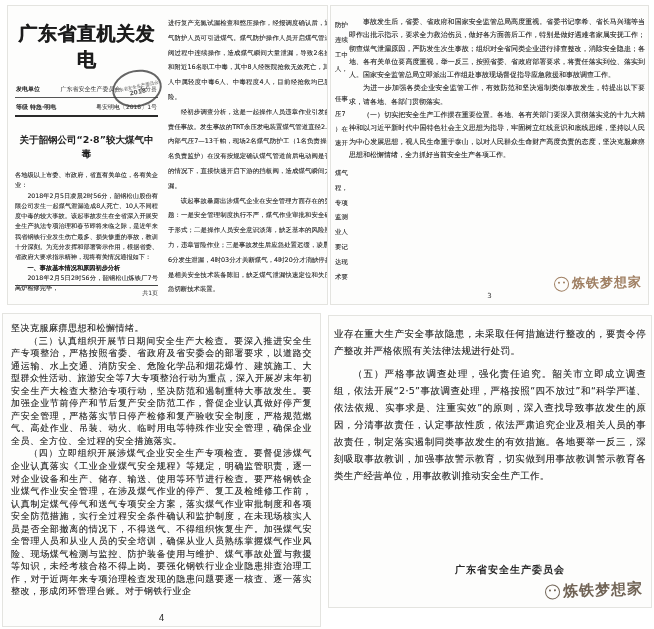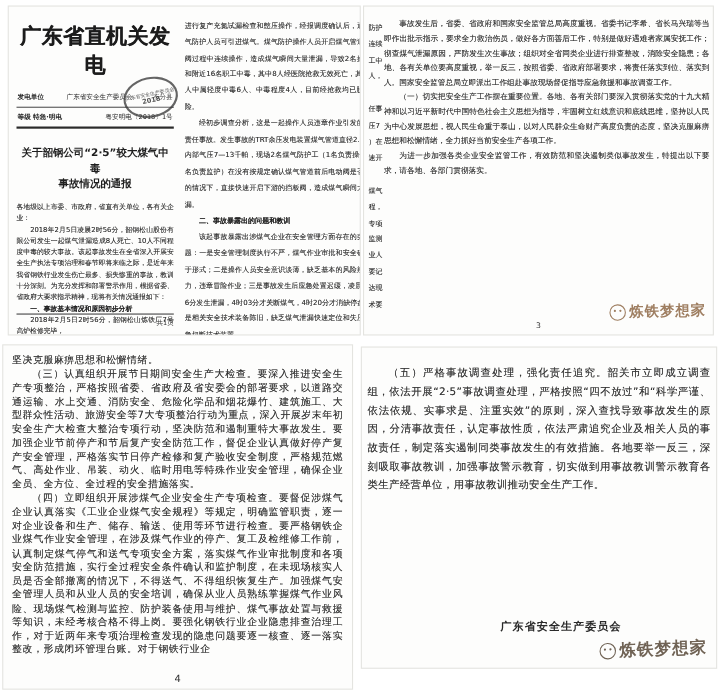--- a/index.html
+++ b/index.html
@@ -104,38 +104,36 @@
         <span class="hdr-val">广东省安全生产委员会</span>
         <span class="hdr-note">不分县</span>
       </div>
       <div class="hdr-row last">
         <span class="hdr-label">等级 特急·明电</span>
         <span class="hdr-val">粤安明电〔2018〕1号</span>
       </div>
     </div>
 
     <div class="doc-title">
-      <div>关于韶钢公司“2·5”较大煤气中毒</div>
-      <div>事故情况的通报</div>
+      <div>关于韶钢公司“2·8”较大煤气中毒</div>
     </div>
 
     <div class="p1-body doctext">
       <p>各地级以上市委、市政府，省直有关单位，各有关企业：</p>
       <p class="indent">2018年2月5日凌晨2时56分，韶钢松山股份有限公司发生一起煤气泄漏造成8人死亡、10人不同程度中毒的较大事故。该起事故发生在全省深入开展安全生产执法专项治理和春节即将来临之际，是近年来我省钢铁行业发生伤亡最多、损失惨重的事故，教训十分深刻。为充分发挥和部署警示作用，根据省委、省政府大要求指示精神，现将有关情况通报如下：</p>
       <p class="indent bold">一、事故基本情况和原因初步分析</p>
       <p class="indent">2018年2月5日2时56分，韶钢松山炼铁厂7号高炉检修完毕，</p>
     </div>
 
     <div class="p1-footer">共1页</div>
   </div>
 
   <div class="page2col doctext">
     <p>进行复产充氮试漏检查和憋压操作，经报调度确认后，通知煤气防护人员可引进煤气。煤气防护操作人员开启煤气管道挡板阀过程中连续操作，造成煤气瞬间大量泄漏，导致2名操作工和附近16名职工中毒，其中8人经医院抢救无效死亡，其余10人中属轻度中毒6人、中毒程度4人，目前经抢救均已脱离危险。</p>
     <p class="indent">经初步调查分析，这是一起操作人员违章作业引发的典型责任事故。发生事故的TRT余压发电装置煤气管道直径2.8米，内部气压7—13千帕，现场2名煤气防护工（1名负责操作、1名负责监护）在没有按规定确认煤气管道前后电动阀是否关闭的情况下，直接快速开启下游的挡板阀，造成煤气瞬间大量泄漏。</p>
-    <p class="indent bold">二、事故暴露出的问题和教训</p>
     <p class="indent">该起事故暴露出涉煤气企业在安全管理方面存在的突出问题：一是安全管理制度执行不严，煤气作业审批和安全确认流于形式；二是操作人员安全意识淡薄，缺乏基本的风险辨识能力，违章冒险作业；三是事故发生后应急处置迟缓，凌晨2时56分发生泄漏，4时03分才关断煤气，4时20分才消缺停盘；四是相关安全技术装备陈旧，缺乏煤气泄漏快速定位和失压后紧急切断技术装置。</p>
 
   </div>
 </div>
 
 <div class="photo photo-tr">
   <div class="sliver">防护
 连续
 工中
 人，
@@ -149,22 +147,22 @@
 程，
 专项
 监测
 业人
 要记
 达现
 术要</div>
 
   <div class="page3text doctext">
     <p class="indent">事故发生后，省委、省政府和国家安全监管总局高度重视。省委书记李希、省长马兴瑞等当即作出批示指示，要求全力救治伤员，做好各方面善后工作，特别是做好遇难者家属安抚工作；彻查煤气泄漏原因，严防发生次生事故；组织对全省同类企业进行排查整改，消除安全隐患；各地、各有关单位要高度重视，举一反三，按照省委、省政府部署要求，将责任落实到位、落实到人。国家安全监管总局立即派出工作组赴事故现场督促指导应急救援和事故调查工作。</p>
+    <p class="indent">为进一步加强各类企业安全监管工作，有效防范和坚决遏制类似事故发生，特提出以下要求，请各地、各部门贯彻落实。</p>
     <p class="indent">（一）切实把安全生产工作摆在重要位置。各地、各有关部门要深入贯彻落实党的十九大精神和以习近平新时代中国特色社会主义思想为指导，牢固树立红线意识和底线思维，坚持以人民为中心发展思想，视人民生命重于泰山，以对人民群众生命财产高度负责的态度，坚决克服麻痹思想和松懈情绪，全力抓好当前安全生产各项工作。</p>
-    <p class="indent">为进一步加强各类企业安全监管工作，有效防范和坚决遏制类似事故发生，特提出以下要求，请各地、各部门贯彻落实。</p>
   </div>
 
   <div class="pagenum">3</div>
 
   <div class="watermark wm-tr">
     <span class="wm-logo"></span>
     <span>炼铁梦想家</span>
   </div>
 </div>
 
@@ -172,20 +170,21 @@
   <div class="page4text doctext">
     <p>坚决克服麻痹思想和松懈情绪。</p>
     <p class="indent">（三）认真组织开展节日期间安全生产大检查。要深入推进安全生产专项整治，严格按照省委、省政府及省安委会的部署要求，以道路交通运输、水上交通、消防安全、危险化学品和烟花爆竹、建筑施工、大型群众性活动、旅游安全等7大专项整治行动为重点，深入开展岁末年初安全生产大检查大整治专项行动，坚决防范和遏制重特大事故发生。要加强企业节前停产和节后复产安全防范工作，督促企业认真做好停产复产安全管理，严格落实节日停产检修和复产验收安全制度，严格规范燃气、高处作业、吊装、动火、临时用电等特殊作业安全管理，确保企业全员、全方位、全过程的安全措施落实。</p>
     <p class="indent">（四）立即组织开展涉煤气企业安全生产专项检查。要督促涉煤气企业认真落实《工业企业煤气安全规程》等规定，明确监管职责，逐一对企业设备和生产、储存、输送、使用等环节进行检查。要严格钢铁企业煤气作业安全管理，在涉及煤气作业的停产、复工及检维修工作前，认真制定煤气停气和送气专项安全方案，落实煤气作业审批制度和各项安全防范措施，实行全过程安全条件确认和监护制度，在未现场核实人员是否全部撤离的情况下，不得送气、不得组织恢复生产。加强煤气安全管理人员和从业人员的安全培训，确保从业人员熟练掌握煤气作业风险、现场煤气检测与监控、防护装备使用与维护、煤气事故处置与救援等知识，未经考核合格不得上岗。要强化钢铁行业企业隐患排查治理工作，对于近两年来专项治理检查发现的隐患问题要逐一核查、逐一落实整改，形成闭环管理台账。对于钢铁行业企</p>
   </div>
   <div class="pagenum4">4</div>
 </div>
 
 <div class="photo photo-br">
   <div class="page5text doctext">
+    <p>业存在重大生产安全事故隐患，未采取任何措施进行整改的，要责令停产整改并严格依照有关法律法规进行处罚。</p>
     <div class="gap"></div>
     <p class="indent">（五）严格事故调查处理，强化责任追究。韶关市立即成立调查组，依法开展“2·5”事故调查处理，严格按照“四不放过”和“科学严谨、依法依规、实事求是、注重实效”的原则，深入查找导致事故发生的原因，分清事故责任，认定事故性质，依法严肃追究企业及相关人员的事故责任，制定落实遏制同类事故发生的有效措施。各地要举一反三，深刻吸取事故教训，加强事故警示教育，切实做到用事故教训警示教育各类生产经营单位，用事故教训推动安全生产工作。</p>
   </div>
 
   <div class="signature">广东省安全生产委员会</div>
 
   <div class="watermark wm-br">
     <span class="wm-logo"></span>
     <span>炼铁梦想家</span>
   </div>

